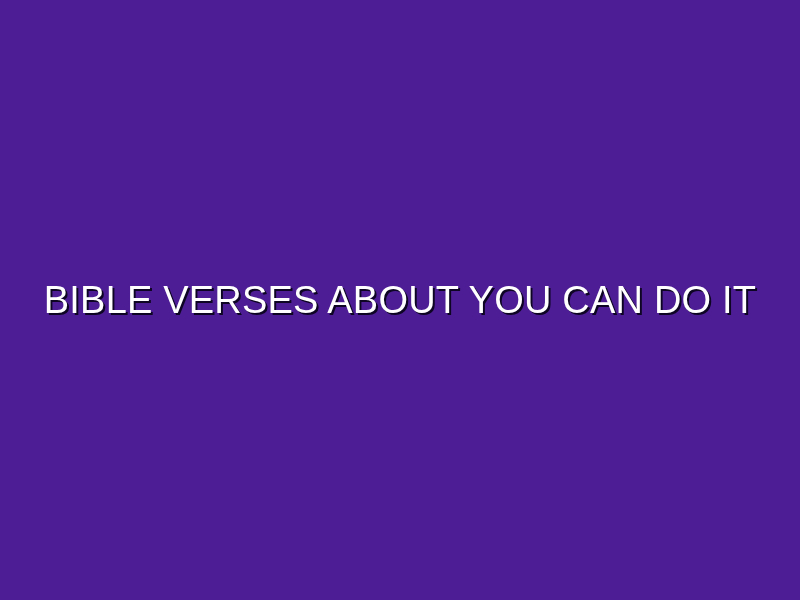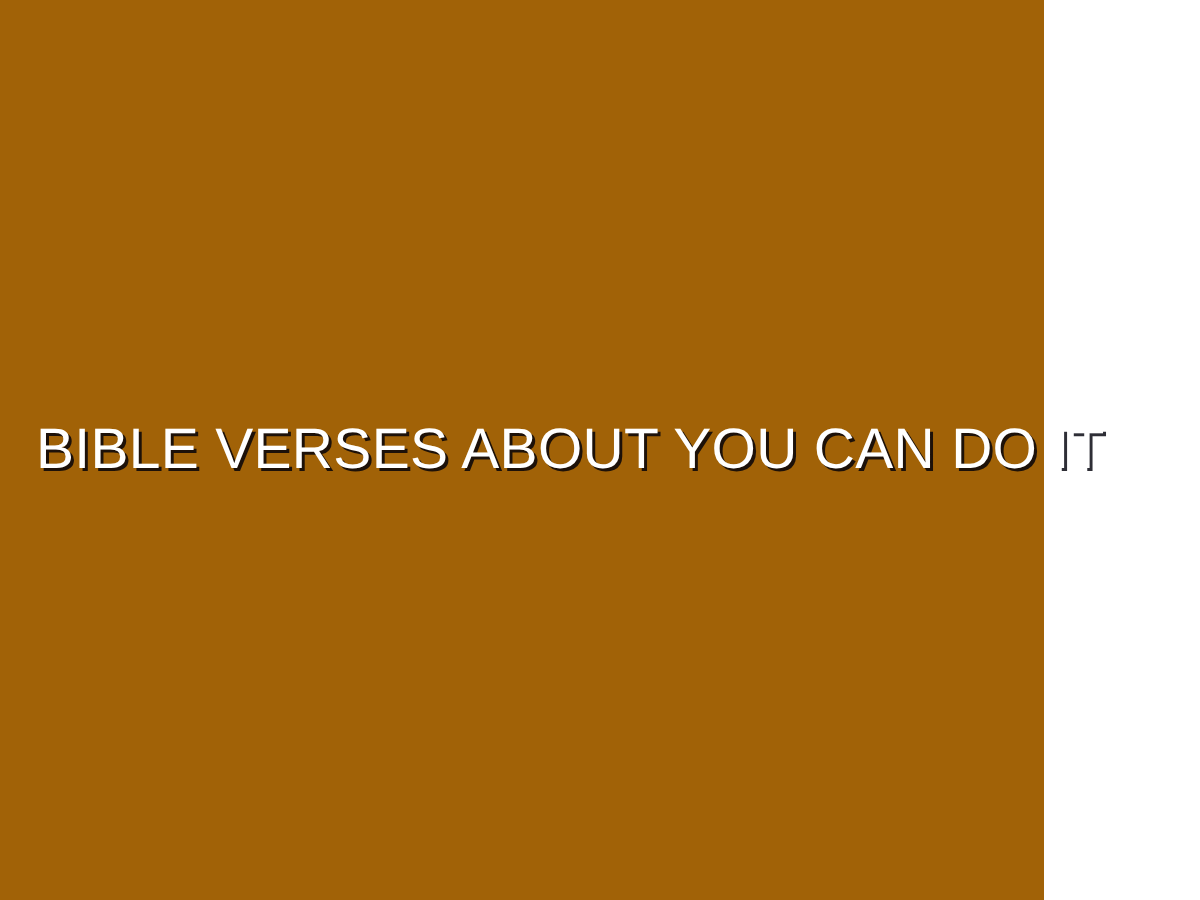--- a/index.html
+++ b/index.html
@@ -11,24 +11,24 @@
   body {
     width: 800px;
     height: 600px;
     overflow: hidden;
     font-family: "Liberation Sans", sans-serif;
   }
 
   
   .title-card {
     position: relative;
-    width: 696px;
+    width: 800px;
     height: 600px;
     box-sizing: border-box;
-    background-color: #a16207;
+    background-color: #4c1d95;
     display: flex;
     align-items: center;
     justify-content: flex-start;
     -webkit-font-smoothing: antialiased;
   }
 
   
   .headline-wrap {
     width: 100%;
     text-align: center;

